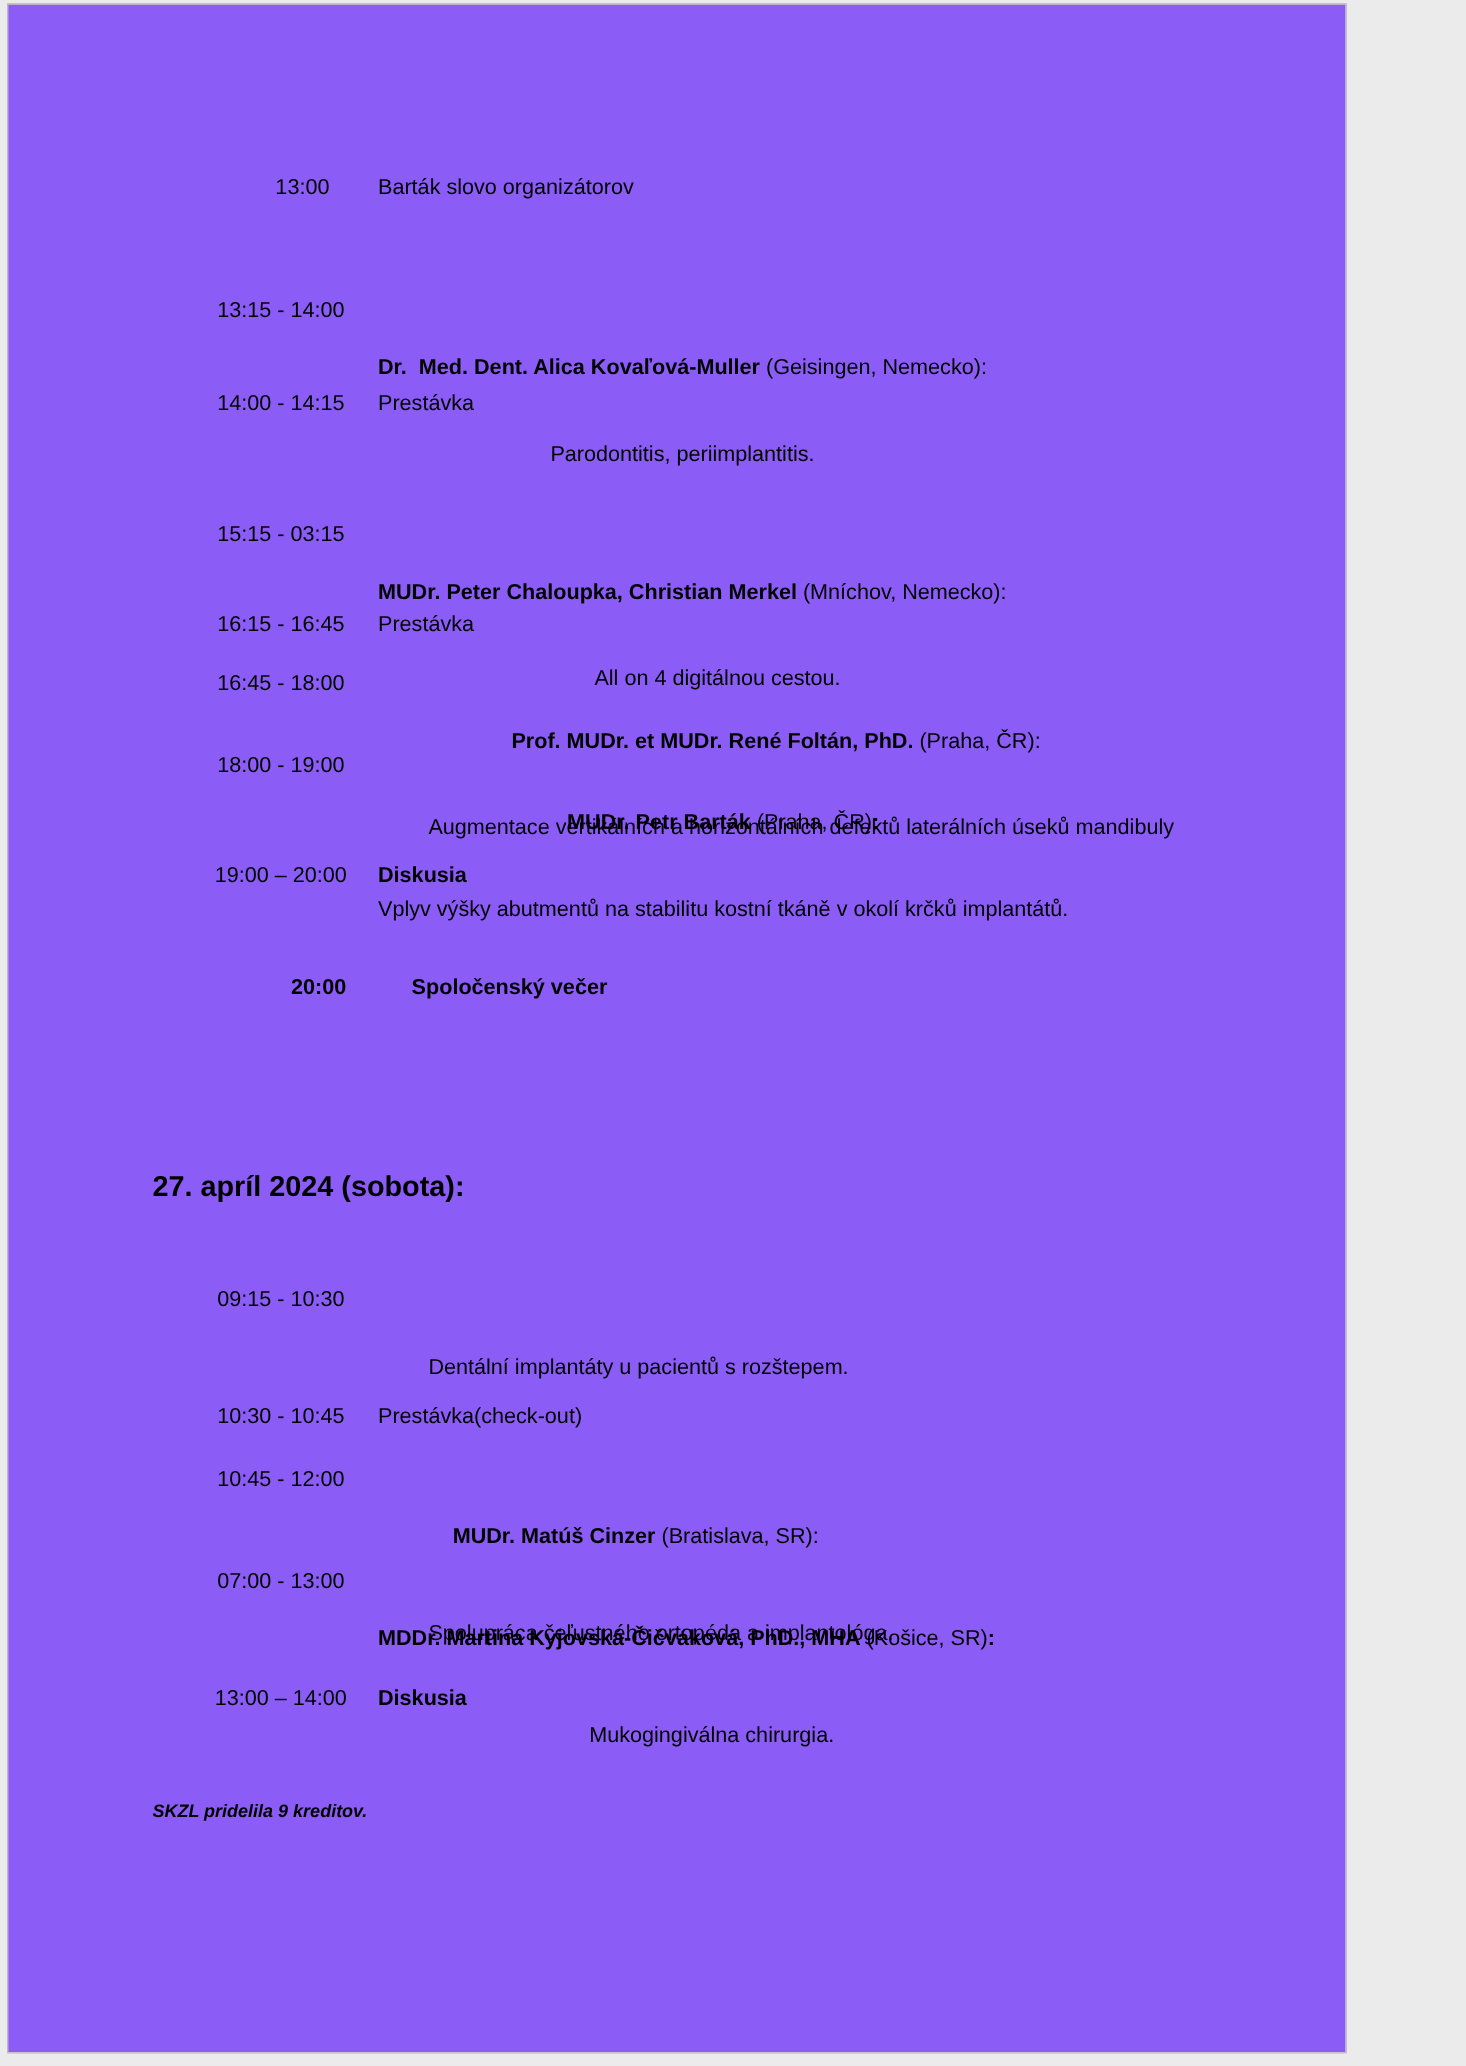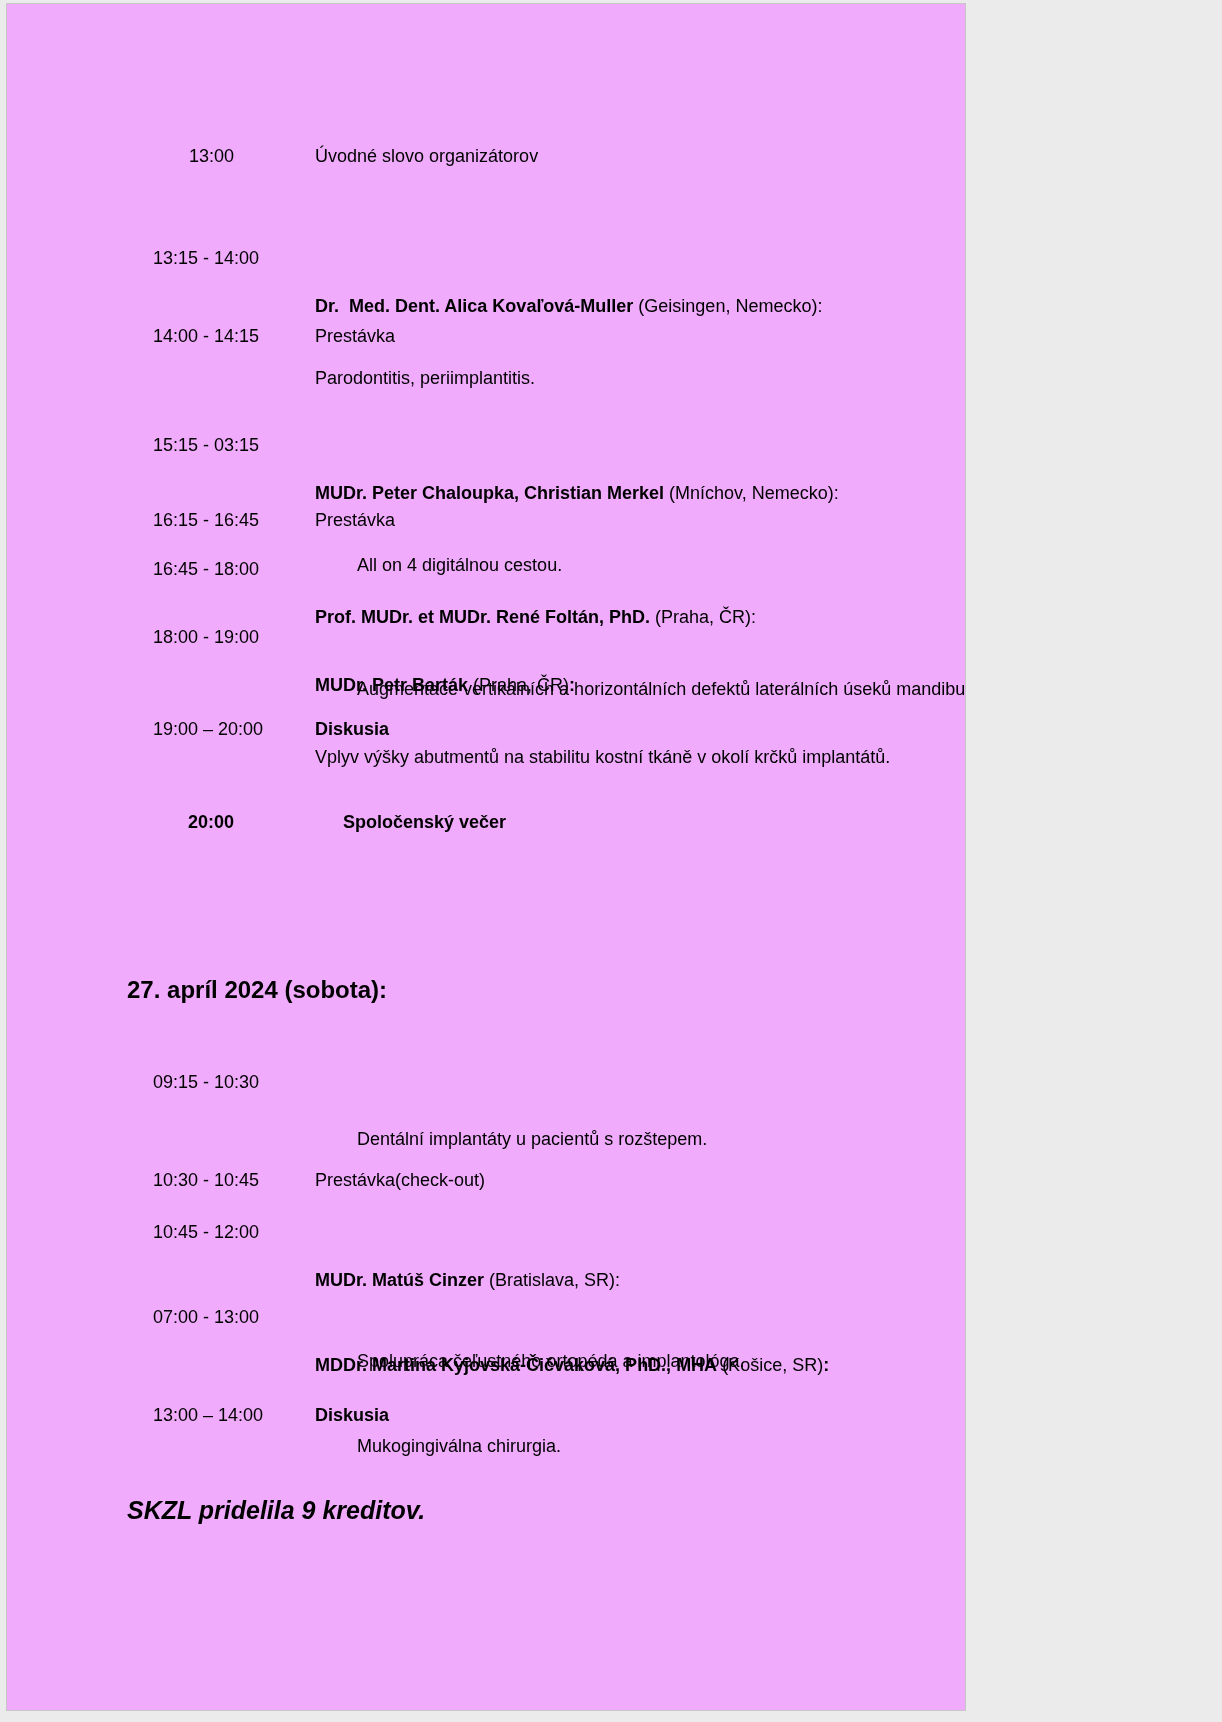--- a/index.html
+++ b/index.html
@@ -6,25 +6,26 @@
   body {
     width: 1222px; height: 1722px;
     background: #ebebeb;
     font-family: "Liberation Sans", "DejaVu Sans", sans-serif;
     color: #000;
     position: relative;
   }
   .page {
     position: absolute;
     left: 6px; top: 3px;
-    width: 960px; height: 1708px;
-    background: #f0abfc;
+    width: 1116px; height: 1708px;
+    background: #8b5cf6;
     border: 1px solid #c6c6c6;
     box-sizing: border-box;
     overflow: hidden;
+    text-align: center;
   }
   .row {
     position: absolute;
     left: 146px;
     display: flex;
     align-items: flex-start;
     font-size: 18px;
     line-height: 24px;
     white-space: pre;
   }
@@ -45,35 +46,35 @@
     left: 120px;
     font-size: 24px;
     font-weight: 700;
     line-height: 24px;
     white-space: pre;
   }
   .credits {
     position: absolute;
     left: 120px;
     top: 1494px;
-    font-size: 25px;
+    font-size: 15px;
     font-weight: 700;
     font-style: italic;
     line-height: 24px;
     white-space: pre;
   }
 </style>
 </head>
 <body>
 
 <div class="page">
 
   <div class="row" style="top:140px">
     <span class="time time-single">13:00</span>
-    <div class="content"><div class="line">Úvodné slovo organizátorov</div></div>
+    <div class="content"><div class="line">Barták slovo organizátorov</div></div>
   </div>
 
   <div class="row" style="top:242px">
     <span class="time">13:15 - 14:00</span>
     <div class="content">
       <div class="line"><span class="b">Dr.  Med. Dent. Alica Kovaľová-Muller</span><span> (Geisingen, Nemecko):</span></div>
       <div class="line">Parodontitis, periimplantitis.</div>
     </div>
   </div>
 

